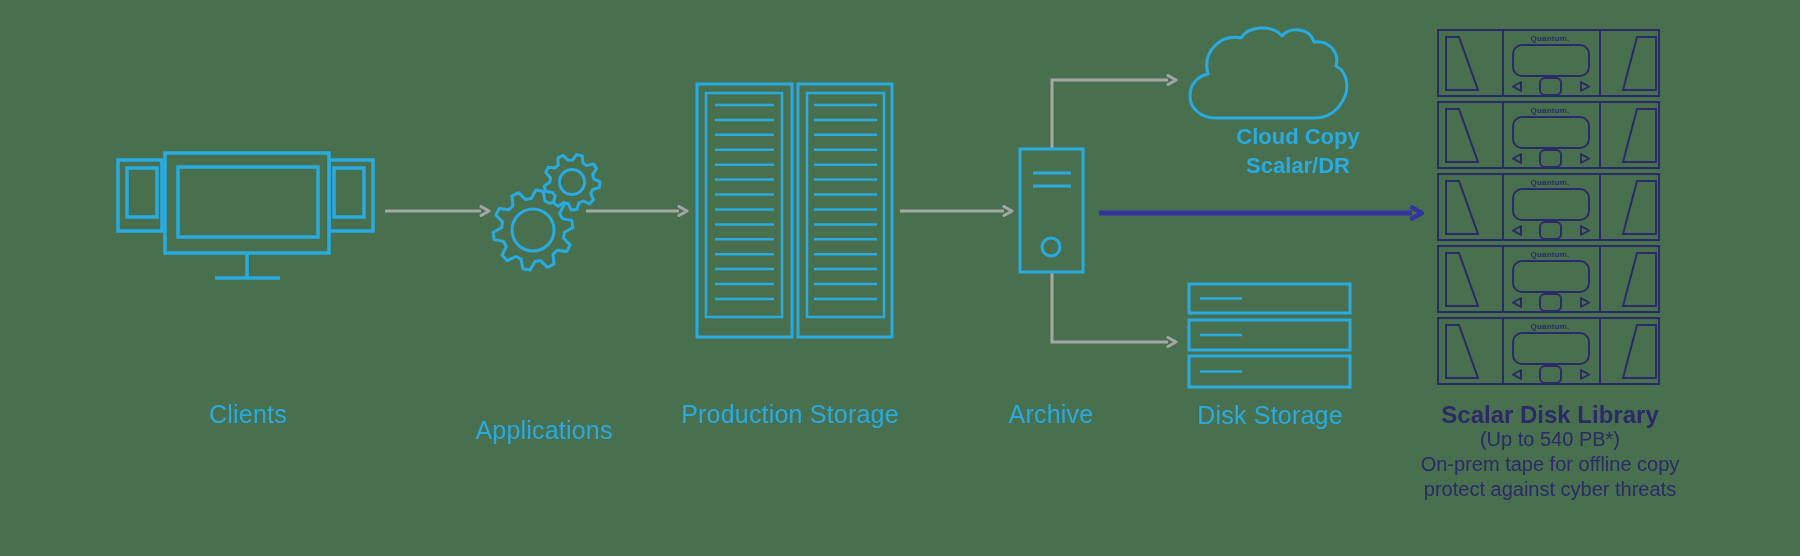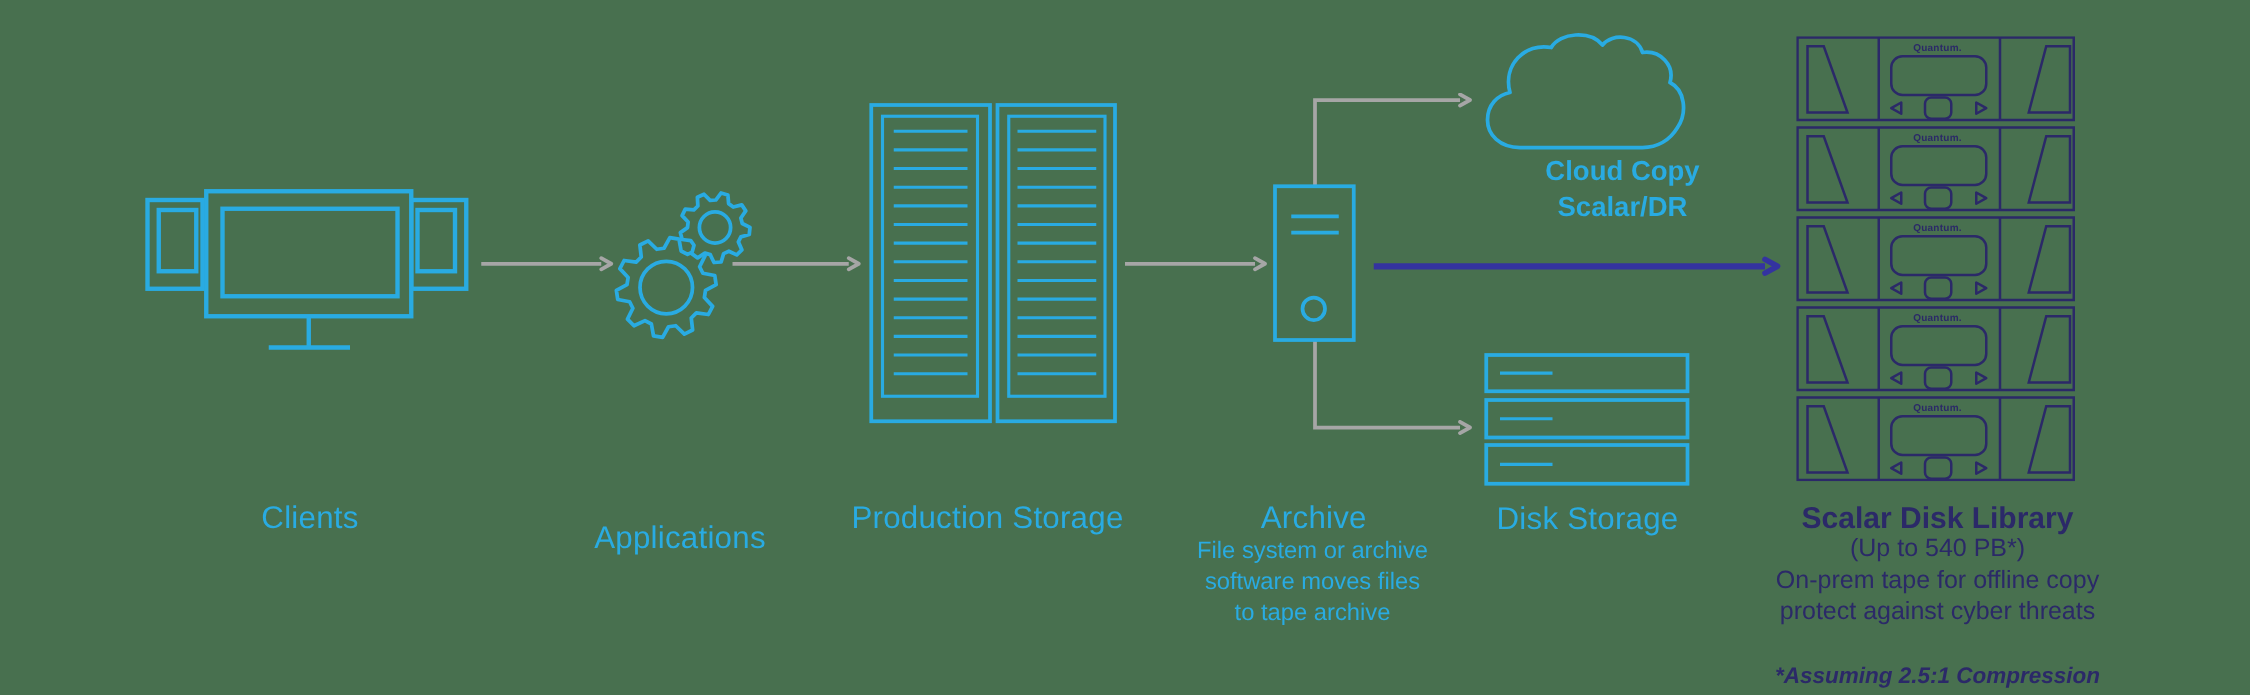--- a/index.html
+++ b/index.html
@@ -200,32 +200,26 @@
     <use href="#tlu" y="216"></use>
     <use href="#tlu" y="288"></use>
   </svg>
 
   <div class="lbl" style="left:248px;top:400px">Clients</div>
   <div class="lbl" style="left:544px;top:416px">Applications</div>
   <div class="lbl" style="left:790px;top:400px">Production Storage</div>
   <div class="lbl" style="left:1051px;top:400px">Archive</div>
   <div class="lbl" style="left:1270px;top:401px">Disk Storage</div>
 
-  <div class="sub" style="left:1050px;top:428px">
-    <div>File system or archive</div>
-    <div>software moves files</div>
-    <div>to tape archive</div>
-  </div>
 
   <div class="cloudlbl" style="left:1270px;top:122px">
     <div>Cloud Copy</div>
     <div>Scalar/DR</div>
   </div>
 
   <div class="tl-title" style="left:1550px;top:401px">Scalar Disk Library</div>
   <div class="tl-cap" style="left:1550px;top:428px">(Up to 540 PB*)</div>
   <div class="tl-desc" style="left:1550px;top:452px">
     <div>On-prem tape for offline copy</div>
     <div>protect against cyber threats</div>
   </div>
-  <div class="tl-foot" style="left:1550px;top:530px">*Assuming 2.5:1 Compression</div>
 
 </div>
 
 </body></html>

